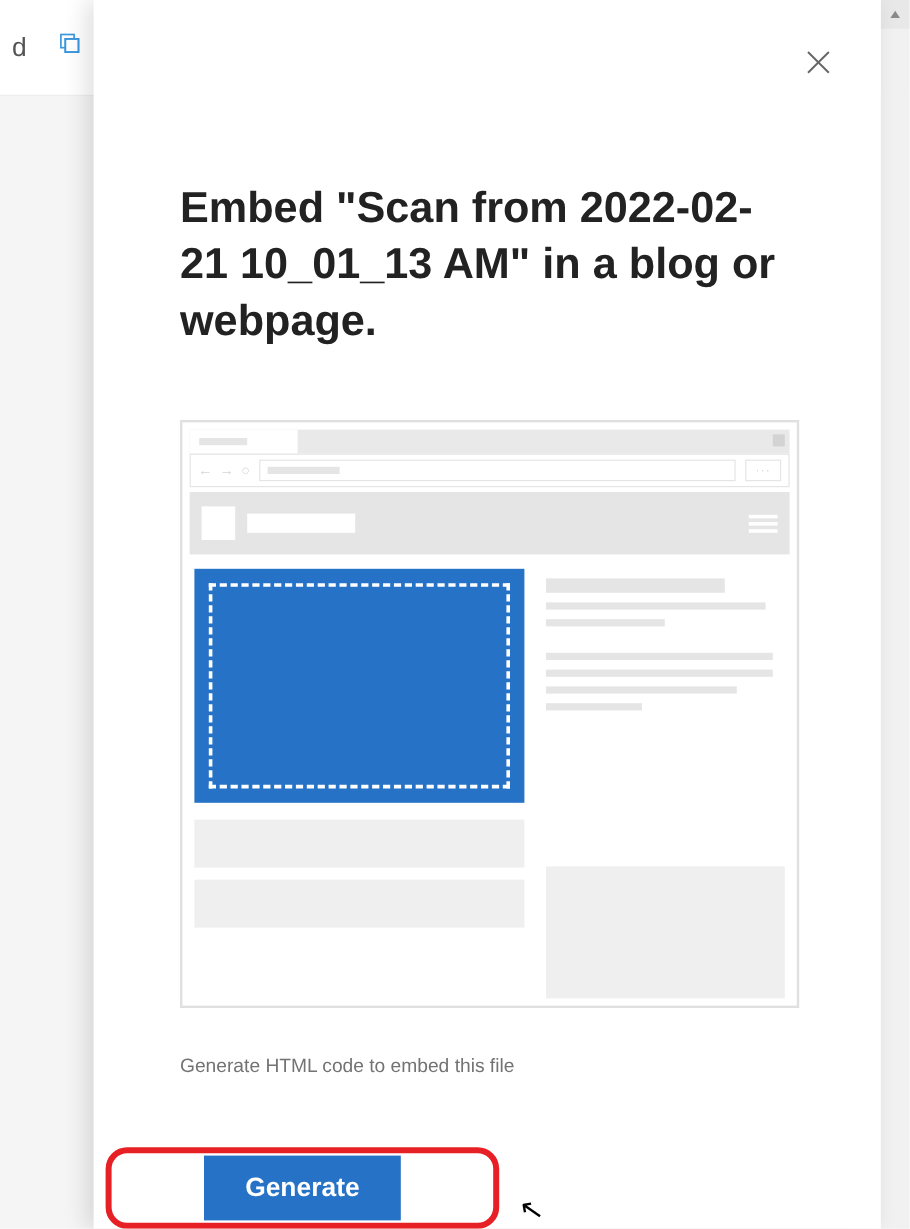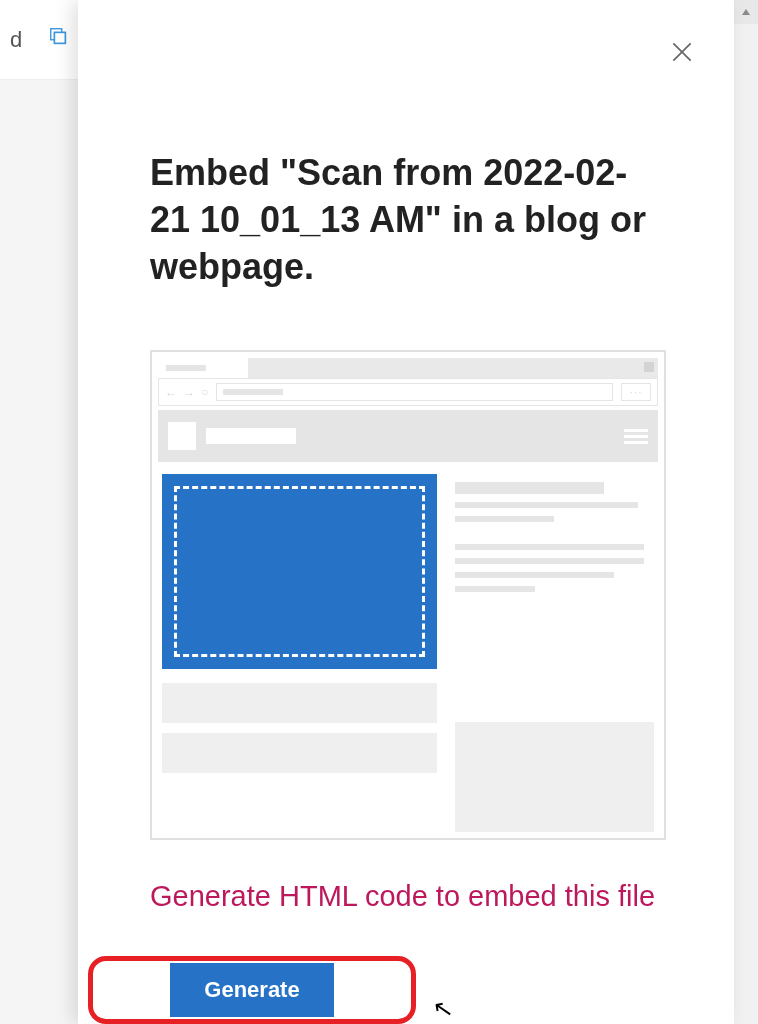--- a/index.html
+++ b/index.html
@@ -167,22 +167,22 @@
       top: 12px; left: 12px; right: 12px; bottom: 12px;
       border: 3px dashed #fff;
     }
     .ill-block-sm { height: 40px; background: #efefef; margin-bottom: 10px; }
     .ill-line-thick { height: 12px; background: #e5e5e5; width: 75%; }
     .ill-line { height: 6px; background: #e5e5e5; }
     .ill-right .grp1 { display:flex; flex-direction:column; gap:8px; margin-bottom: 10px;}
     .ill-right-block { height: 110px; background: #efefef; margin-top: auto; }
     .caption {
       margin-top: 40px;
-      font-size: 29px;
-      color: #be185d;
+      font-size: 16px;
+      color: #737373;
     }
     .highlight-box {
       position: absolute;
       bottom: 0px;
       left: 10px;
       width: 328px;
       height: 68px;
       border: 5px solid #e62024;
       border-radius: 18px;
       display: flex;

